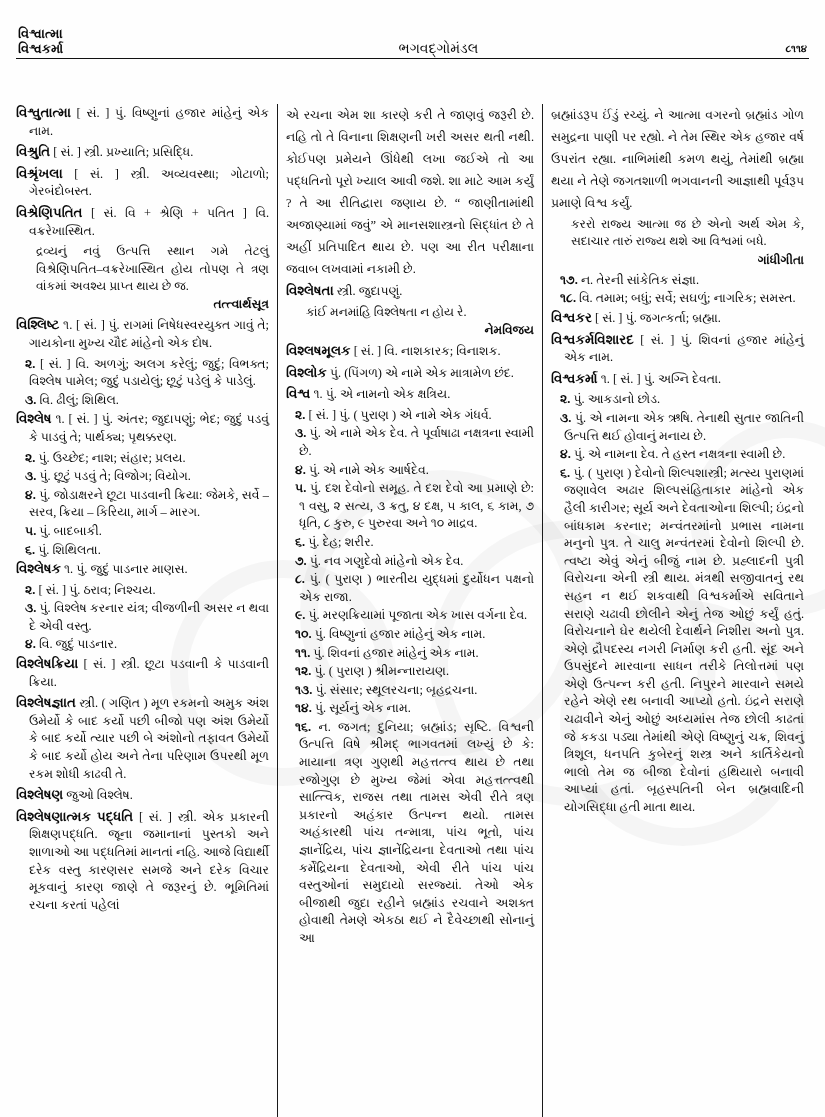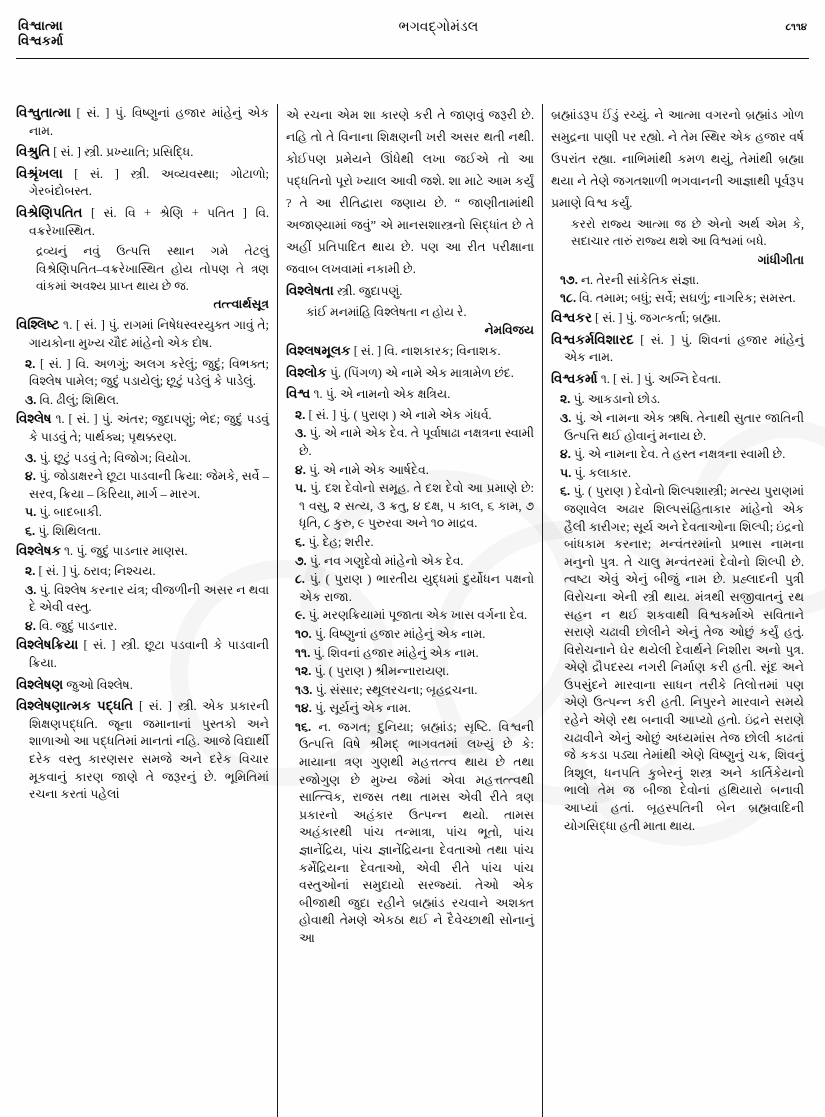--- a/index.html
+++ b/index.html
@@ -34,21 +34,21 @@
   .wm1 { width: 250px; height: 250px; left: 300px; top: 470px; }
   .wm2 { width: 250px; height: 250px; left: 430px; top: 520px; }
   .wm3 { width: 190px; height: 190px; left: 170px; top: 560px; }
   .wm4 { width: 210px; height: 210px; left: 560px; top: 600px; }
   .wm5 { width: 160px; height: 160px; left: 690px; top: 420px; }
 
   header.page-head {
     position: relative;
     z-index: 2;
     display: flex;
-    align-items: flex-start;
+    align-items: flex-end;
     justify-content: space-between;
     height: 42px;
     padding: 4px 4px 0 4px;
     box-sizing: border-box;
   }
   .head-left {
     font-weight: bold;
     font-size: 13px;
     line-height: 15px;
     letter-spacing: 0px;
@@ -174,29 +174,31 @@
         <p class="entry hang"><span class="hw">વિશ્વુતાત્મા</span> [ સં. ] પું. વિષ્ણુનાં હજાર માંહેનું એક નામ.</p>
         <p class="entry hang"><span class="hw">વિશ્રુતિ</span> [ સં. ] સ્ત્રી. પ્રખ્યાતિ; પ્રસિદ્ધિ.</p>
         <p class="entry hang"><span class="hw">વિશ્રૃંખલા</span> [ સં. ] સ્ત્રી. અવ્યવસ્થા; ગોટાળો; ગેરબંદોબસ્ત.</p>
         <p class="entry hang"><span class="hw">વિશ્રેણિપતિત</span> [ સં. વિ + શ્રેણિ + પતિત ] વિ. વક્રરેખાસ્થિત.</p>
         <p class="quote">દ્રવ્યનું નવું ઉત્પત્તિ સ્થાન ગમે તેટલું વિશ્રેણિપતિત–વક્રરેખાસ્થિત હોય તોપણ તે ત્રણ વાંકમાં અવશ્ય પ્રાપ્ત થાય છે જ.</p>
         <p class="attrib">તત્ત્વાર્થસૂત્ર</p>
         <p class="entry hang"><span class="hw">વિશ્લિષ્ટ</span> ૧. [ સં. ] પું. રાગમાં નિષેધસ્વરયુક્ત ગાવું તે; ગાયકોના મુખ્ય ચૌદ માંહેનો એક દોષ.</p>
         <p class="sense"><span class="num">૨.</span> [ સં. ] વિ. અળગું; અલગ કરેલું; જુદું; વિભક્ત; વિશ્લેષ પામેલ; જુદું પડાયેલું; છૂટું પડેલું કે પાડેલું.</p>
         <p class="sense"><span class="num">૩.</span> વિ. ઢીલું; શિથિલ.</p>
         <p class="entry hang"><span class="hw">વિશ્લેષ</span> ૧. [ સં. ] પું. અંતર; જુદાપણું; ભેદ; જુદું પડવું કે પાડવું તે; પાર્થક્ય; પૃથક્કરણ.</p>
+        <p class="sense"><span class="num">૨.</span> પું. ઉચ્છેદ; નાશ; સંહાર; પ્રલય.</p>
         <p class="sense"><span class="num">૩.</span> પું. છૂટું પડવું તે; વિજોગ; વિયોગ.</p>
         <p class="sense"><span class="num">૪.</span> પું. જોડાક્ષરને છૂટા પાડવાની ક્રિયા: જેમકે, સર્વે – સરવ, ક્રિયા – કિરિયા, માર્ગ – મારગ.</p>
         <p class="sense"><span class="num">૫.</span> પું. બાદબાકી.</p>
         <p class="sense"><span class="num">૬.</span> પું. શિથિલતા.</p>
         <p class="entry hang"><span class="hw">વિશ્લેષક</span> ૧. પું. જુદું પાડનાર માણસ.</p>
         <p class="sense"><span class="num">૨.</span> [ સં. ] પું. ઠરાવ; નિશ્ચય.</p>
         <p class="sense"><span class="num">૩.</span> પું. વિશ્લેષ કરનાર યંત્ર; વીજળીની અસર ન થવા દે એવી વસ્તુ.</p>
         <p class="sense"><span class="num">૪.</span> વિ. જુદું પાડનાર.</p>
         <p class="entry hang"><span class="hw">વિશ્લેષક્રિયા</span> [ સં. ] સ્ત્રી. છૂટા પડવાની કે પાડવાની ક્રિયા.</p>
+        <p class="entry hang"><span class="hw">વિશ્લેષજ્ઞાત</span> સ્ત્રી. ( ગણિત ) મૂળ રકમનો અમુક અંશ ઉમેર્યો કે બાદ કર્યો પછી બીજો પણ અંશ ઉમેર્યો કે બાદ કર્યો ત્યાર પછી બે અંશોનો તફાવત ઉમેર્યો કે બાદ કર્યો હોય અને તેના પરિણામ ઉપરથી મૂળ રકમ શોધી કાઢવી તે.</p>
         <p class="entry hang"><span class="hw">વિશ્લેષણ</span> જુઓ વિશ્લેષ.</p>
         <p class="entry hang"><span class="hw">વિશ્લેષણાત્મક પદ્ધતિ</span> [ સં. ] સ્ત્રી. એક પ્રકારની શિક્ષણપદ્ધતિ. જૂના જમાનાનાં પુસ્તકો અને શાળાઓ આ પદ્ધતિમાં માનતાં નહિ. આજે વિદ્યાર્થી દરેક વસ્તુ કારણસર સમજે અને દરેક વિચાર મૂકવાનું કારણ જાણે તે જરૂરનું છે. ભૂમિતિમાં રચના કરતાં પહેલાં</p>
       </div>
     <div class="col-sep"></div>
     <div class="col c2">
         <p class="cont">એ રચના એમ શા કારણે કરી તે જાણવું જરૂરી છે. નહિ તો તે વિનાના શિક્ષણની ખરી અસર થતી નથી. કોઈપણ પ્રમેયને ઊંધેથી લખા જઈએ તો આ પદ્ધતિનો પૂરો ખ્યાલ આવી જશે. શા માટે આમ કર્યું ? તે આ રીતિદ્વારા જણાય છે. “ જાણીતામાંથી અજાણ્યામાં જવું” એ માનસશાસ્ત્રનો સિદ્ધાંત છે તે અહીં પ્રતિપાદિત થાય છે. પણ આ રીત પરીક્ષાના જવાબ લખવામાં નકામી છે.</p>
         <p class="entry hang"><span class="hw">વિશ્લેષતા</span> સ્ત્રી. જુદાપણું.</p>
         <p class="quote">કાંઈ મનમાંહિ વિશ્લેષતા ન હોય રે.</p>
         <p class="attrib">નેમવિજય</p>
         <p class="entry hang"><span class="hw">વિશ્લષમૂલક</span> [ સં. ] વિ. નાશકારક; વિનાશક.</p>
@@ -223,19 +225,18 @@
         <p class="quote">કરરો રાજ્ય આત્મા જ છે એનો અર્થ એમ કે, સદાચાર તારું રાજ્ય થશે આ વિશ્વમાં બધે.</p>
         <p class="attrib">ગાંધીગીતા</p>
         <p class="sense"><span class="num">૧૭.</span> ન. તેરની સાંકેતિક સંજ્ઞા.</p>
         <p class="sense"><span class="num">૧૮.</span> વિ. તમામ; બધું; સર્વે; સઘળું; નાગરિક; સમસ્ત.</p>
         <p class="entry hang"><span class="hw">વિશ્વકર</span> [ સં. ] પું. જગત્કર્તા; બ્રહ્મા.</p>
         <p class="entry hang"><span class="hw">વિશ્વકર્મવિશારદ</span> [ સં. ] પું. શિવનાં હજાર માંહેનું એક નામ.</p>
         <p class="entry hang"><span class="hw">વિશ્વકર્મા</span> ૧. [ સં. ] પું. અગ્નિ દેવતા.</p>
         <p class="sense"><span class="num">૨.</span> પું. આકડાનો છોડ.</p>
         <p class="sense"><span class="num">૩.</span> પું. એ નામના એક ઋષિ. તેનાથી સુતાર જાતિની ઉત્પત્તિ થઈ હોવાનું મનાય છે.</p>
         <p class="sense"><span class="num">૪.</span> પું. એ નામના દેવ. તે હસ્ત નક્ષત્રના સ્વામી છે.</p>
-        <p class="sense"><span class="num">૫.</span> પું. કલાકાર.</p>
         <p class="sense"><span class="num">૬.</span> પું. ( પુરાણ ) દેવોનો શિલ્પશાસ્ત્રી; મત્સ્ય પુરાણમાં જણાવેલ અઢાર શિલ્પસંહિતાકાર માંહેનો એક હૈલી કારીગર; સૂર્ય અને દેવતાઓના શિલ્પી; ઇંદ્રનો બાંધકામ કરનાર; મન્વંતરમાંનો પ્રભાસ નામના મનુનો પુત્ર. તે ચાલુ મન્વંતરમાં દેવોનો શિલ્પી છે. ત્વષ્ટા એવું એનું બીજું નામ છે. પ્રહ્લાદની પુત્રી વિરોચના એની સ્ત્રી થાય. મંત્રથી સજીવાતનું રથ સહન ન થઈ શકવાથી વિશ્વકર્માએ સવિતાને સરાણે ચઢાવી છોલીને એનું તેજ ઓછું કર્યું હતું. વિરોચનાને ઘેર થયેલી દેવાર્થને નિશીરા અનો પુત્ર. એણે દ્રૌપદસ્ય નગરી નિર્માણ કરી હતી. સૂંદ અને ઉપસુંદને મારવાના સાધન તરીકે તિલોત્તમાં પણ એણે ઉત્પન્ન કરી હતી. નિપુરને મારવાને સમયે રહેને એણે રથ બનાવી આપ્યો હતો. ઇંદ્રને સરાણે ચઢાવીને એનું ઓછું અધ્યમાંસ તેજ છોલી કાઢતાં જે કકડા પડ્યા તેમાંથી એણે વિષ્ણુનું ચક્ર, શિવનું ત્રિશૂલ, ધનપતિ કુબેરનું શસ્ત્ર અને કાર્તિકેયનો ભાલો તેમ જ બીજા દેવોનાં હથિયારો બનાવી આપ્યાં હતાં. બૃહસ્પતિની બેન બ્રહ્મવાદિની યોગસિદ્ધા હતી માતા થાય.</p>
       </div>
   </div>
 
   <div class="rule bottom"></div>
 </div>
 
 </body></html>

